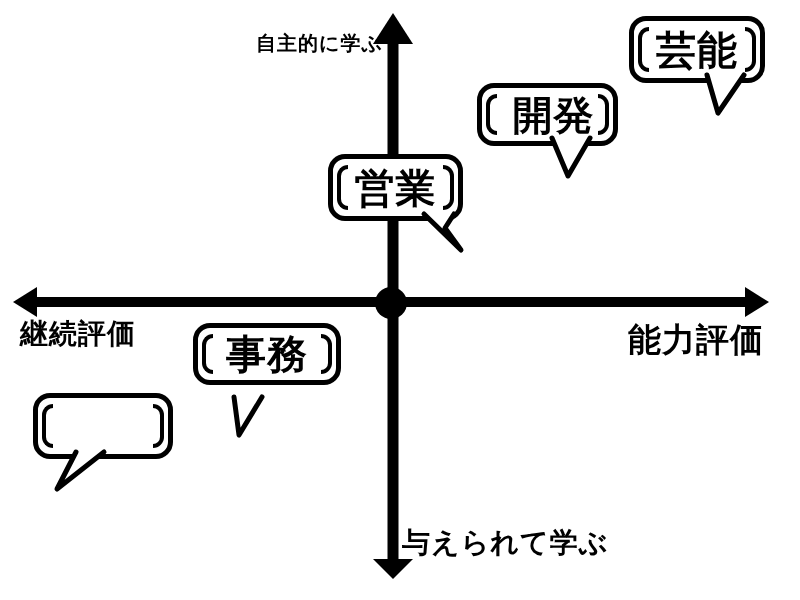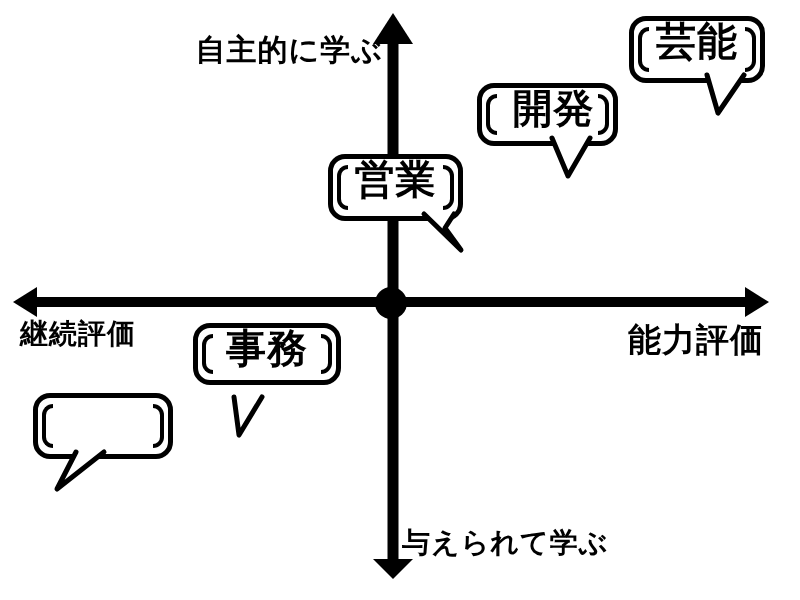--- a/index.html
+++ b/index.html
@@ -9,35 +9,35 @@
     font-family:"DejaVu Sans",sans-serif;
     position:relative;overflow:hidden;
   }
   #stage{position:absolute;left:0;top:0;width:800px;height:600px;}
   #axes-svg,#tails-svg{position:absolute;left:0;top:0;z-index:1;pointer-events:none;}
   #tails-svg{z-index:3;}
 
   .axis-label{
     position:absolute;z-index:2;
     font-weight:800;color:#000;
-    font-size:30px;letter-spacing:1px;
+    font-size:20px;letter-spacing:1px;
     white-space:nowrap;
   }
   #lbl-vtop{right:417px;top:30px;}
   #lbl-vbottom{left:402px;top:524px;font-size:28px;}
   #lbl-hleft{left:20px;top:315px;font-size:28px;}
   #lbl-hright{right:36px;top:318px;font-size:33px;}
 
   .bubble{
     position:absolute;z-index:2;
     box-sizing:border-box;
     background:#ffffff;
     border:5px solid #000;
     border-radius:17px;
-    display:flex;justify-content:center;
+    display:flex;align-items:center;justify-content:center;
   }
   .bubble .bubble-label{
     font-size:40px;font-weight:800;color:#000;
     letter-spacing:1px;line-height:1;
     white-space:nowrap;position:relative;z-index:1;
   }
   .bracket{
     position:absolute;top:6px;bottom:6px;width:11px;
     box-sizing:border-box;
   }

